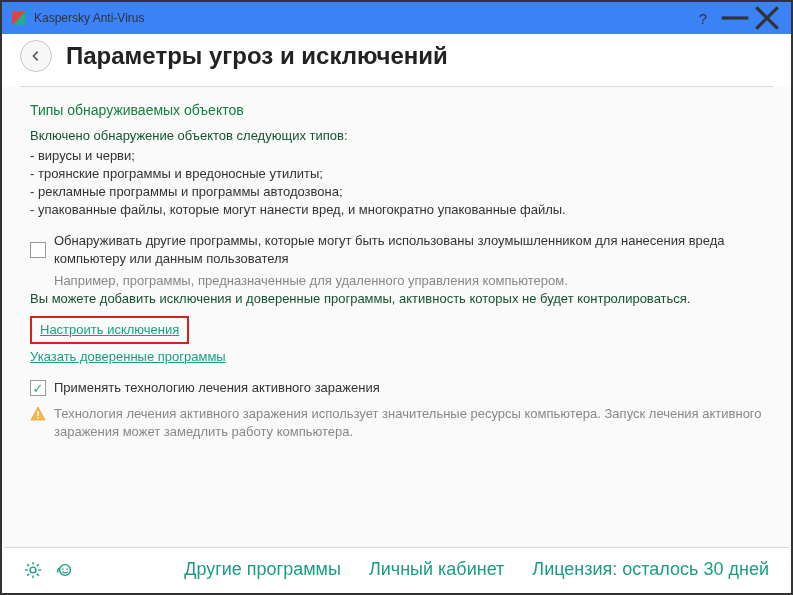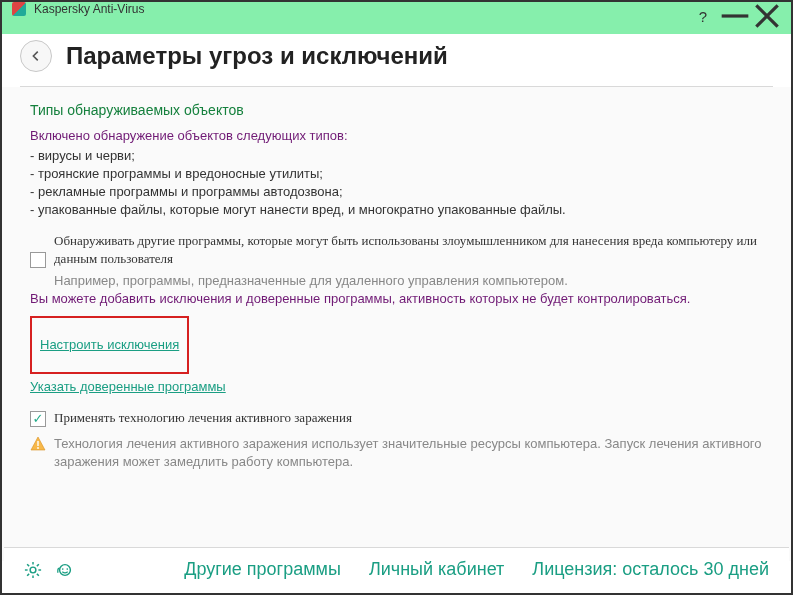--- a/index.html
+++ b/index.html
@@ -7,24 +7,25 @@
   font-family: "Segoe UI", Tahoma, Arial, sans-serif;
   background: #fff;
   width: 793px;
   height: 595px;
   overflow: hidden;
   border: 2px solid #333;
 }
 .titlebar {
   height: 32px;
   display: flex;
+  align-items: center;
   padding: 0 8px 0 10px;
   font-size: 12px;
   color: #333;
-  background: #86efac;
+  background: #3b82f6;
 }
 .titlebar .app-icon {
   width: 14px; height: 14px; margin-right: 8px;
   background: linear-gradient(135deg, #d44 0%, #d44 50%, #2a9 50%, #2a9 100%);
   border-radius: 2px;
 }
 .titlebar .spacer { flex: 1; }
 .titlebar .win-btn {
   width: 32px; height: 28px;
   display: flex; align-items: center; justify-content: center;
@@ -66,27 +67,26 @@
   color: #333;
   line-height: 1.4;
 }
 .section-title {
   font-size: 14px;
   color: #15803d;
   margin-bottom: 6px;
   margin-top: 2px;
 }
 .section-title.mt { margin-top: 14px; }
-.plain-text { color: #701a75; margin-bottom: 2px; }
+.plain-text { color: #14532d; margin-bottom: 2px; }
 .list-item { color: #333; }
 .checkbox-row {
   display: flex;
-  align-items: flex-end;
+  align-items: center;
   margin-top: 12px;
-  font-family: Liberation Serif, serif;
 }
 .checkbox-row .cb {
   width: 16px; height: 16px;
   border: 1px solid #999;
   background: #fff;
   margin-right: 8px;
   margin-top: 1px;
   flex-shrink: 0;
   display: flex; align-items: center; justify-content: center;
   cursor: pointer;
@@ -105,21 +105,21 @@
 }
 .link {
   color: #1a9e83;
   text-decoration: underline;
   cursor: pointer;
   display: inline-block;
   margin-top: 4px;
 }
 .link.highlighted {
   border: 2px solid #d62020;
-  padding: 18px 8px;
+  padding: 3px 8px;
   margin-top: 6px;
 }
 .warning-row {
   display: flex;
   align-items: flex-start;
   margin-top: 8px;
   color: #888;
 }
 .warning-row .warn-icon {
   width: 16px; height: 16px;

